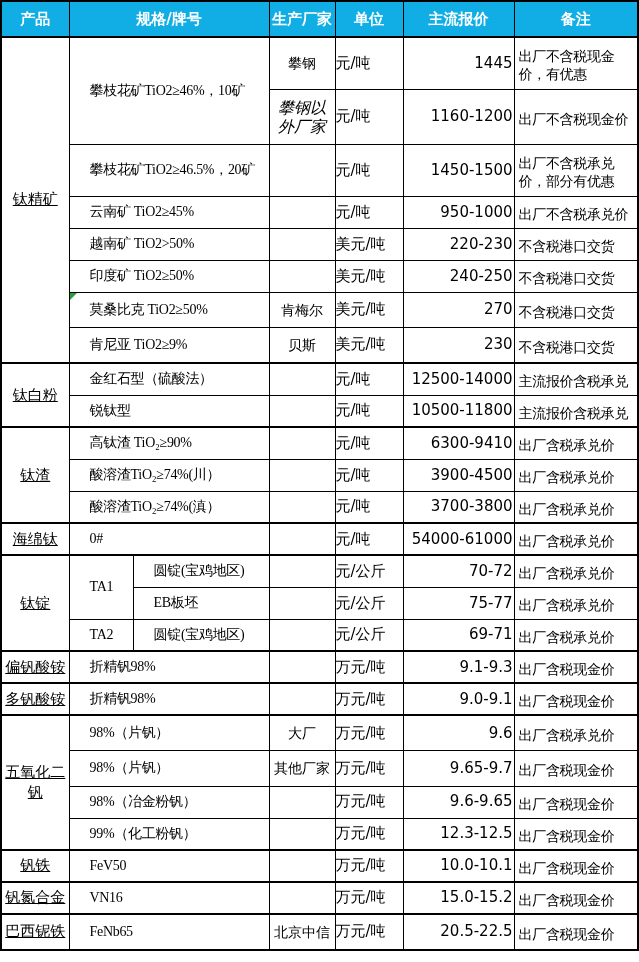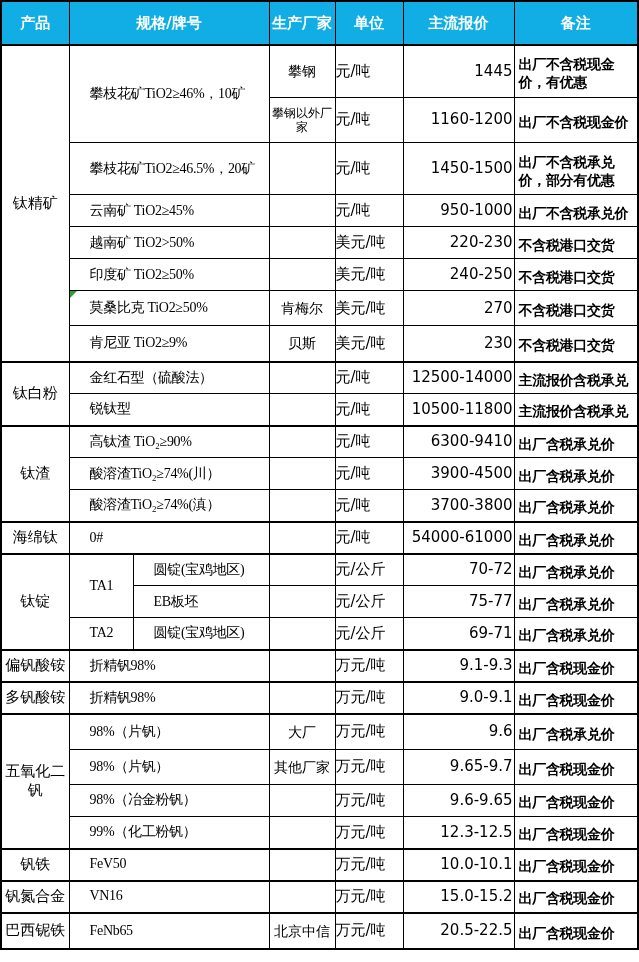--- a/index.html
+++ b/index.html
@@ -8,39 +8,39 @@
     font-family:"DejaVu Sans","Liberation Sans",sans-serif;
   }
   table{
     border-collapse:collapse;table-layout:fixed;width:637px;
     border:2px solid var(--border,#000);
   }
   th,td{
     border:1px solid var(--border,#000);
     overflow:hidden;vertical-align:middle;color:#000;
   }
-  thead tr{height:44px;margin-top:48px;}
+  thead tr{height:36px;margin-top:48px;}
   thead th{
     background:var(--header-bg,#10AEE4);
     color:var(--header-text,#fff);
     font-size:15px;font-weight:bold;text-align:center;
     border-bottom-width:2px;
   }
   tbody tr{height:32px;}
   tbody tr.tall{height:52px;}
   tbody tr.sep td{border-top-width:2px;}
   td{font-size:14px;line-height:1.3;}
-  .product{text-align:center;padding:0 2px;font-size:15px;}
+  .product{text-align:center;padding:0 2px;font-size:15px;text-decoration:underline;}
   .spec{text-align:left;padding:0 2px 0 20px;letter-spacing:-0.3px;font-family:Liberation Serif, serif;}
   .nowrap{white-space:nowrap;}
   .producer{text-align:center;padding:8px 1px;}
-  .small{font-size:12px;line-height:1.2;}
+  .small{font-size:16px;line-height:1.2;font-style:italic;}
   .unit{text-align:left;padding-left:0;font-size:15px;margin-left:30px;}
   .price{text-align:right;font-size:15px;}
-  .remark{text-align:left;padding:4px 2px 0 4px;letter-spacing:-0.3px;font-weight:bold;}
+  .remark{text-align:left;padding:4px 2px 0 4px;letter-spacing:-0.3px;}
   .note{position:relative;}
   .note::before{
     content:"";position:absolute;top:0;left:0;width:0;height:0;
     border-top:7px solid var(--comment-marker,#26A037);
     border-right:7px solid transparent;
   }
 </style>
 </head>
 <body style="background: rgb(255, 255, 255);">
 

